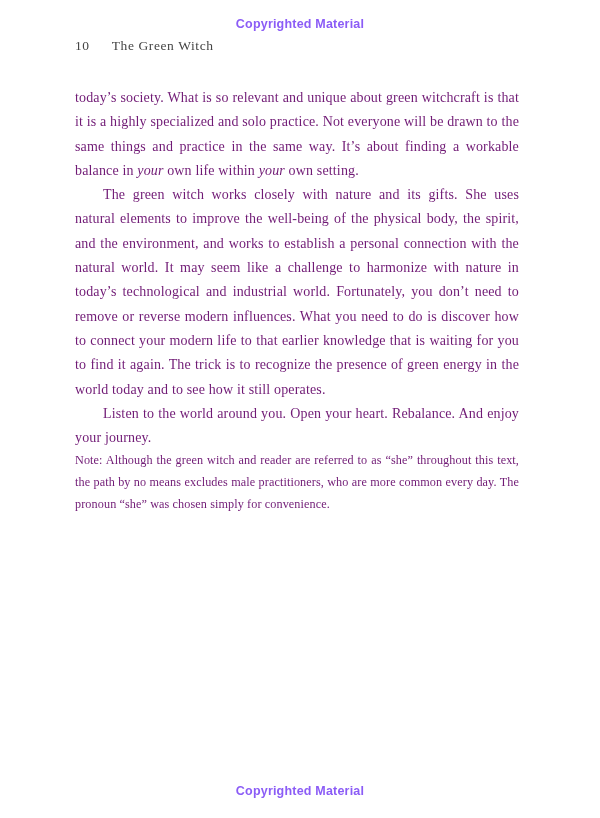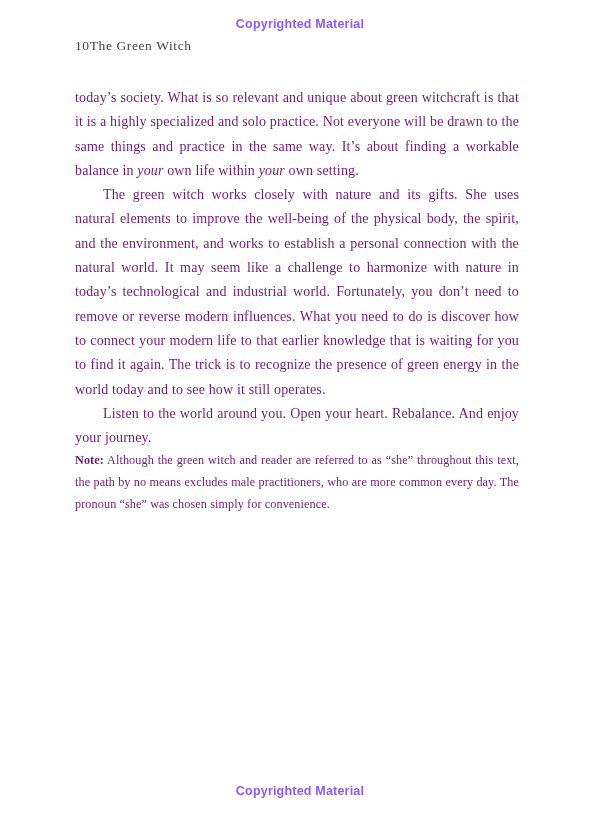--- a/index.html
+++ b/index.html
@@ -33,20 +33,21 @@
     position: absolute;
     top: 38px;
     left: 75px;
     right: 80px;
     font-size: 13.5px;
     letter-spacing: 0.6px;
     color: #454545;
   }
   .page-header .page-number {
     display: inline-block;
+    margin-right: 22px;
     font-variant-numeric: oldstyle-nums;
   }
   .body-text {
     position: absolute;
     top: 86px;
     left: 75px;
     width: 444px;
     font-size: 14px;
     line-height: 24.3px;
     letter-spacing: 0.15px;
@@ -61,21 +62,21 @@
     text-indent: 28px;
   }
   .note {
     margin-top: 25px;
     font-size: 12.2px;
     line-height: 21.8px;
     letter-spacing: 0.1px;
     text-align: justify;
   }
   .italic { font-style: italic; }
-  .bold { font-weight: bold; }
+  .bold { font-weight: normal; }
 </style>
 </head>
 <body>
 
 <div class="page">
 
   <div class="watermark top">Copyrighted Material</div>
 
   <div class="page-header">
     <span class="page-number">10</span><span class="running-head">The Green Witch</span>

